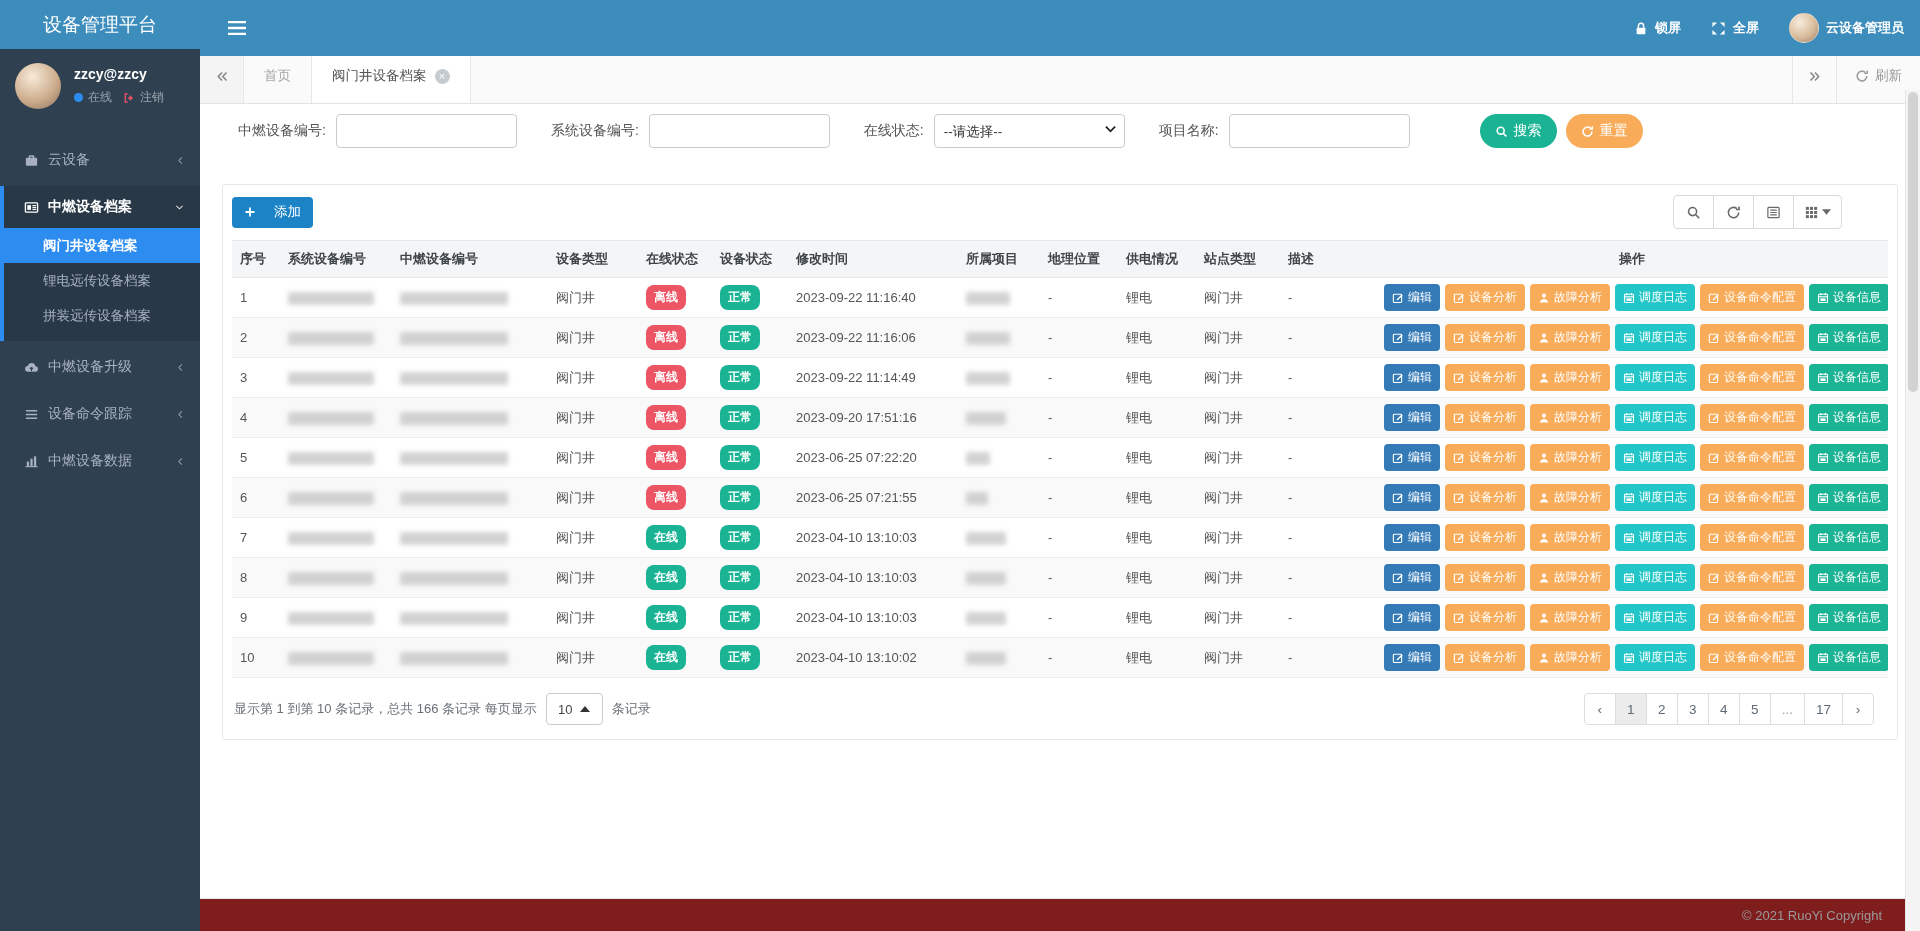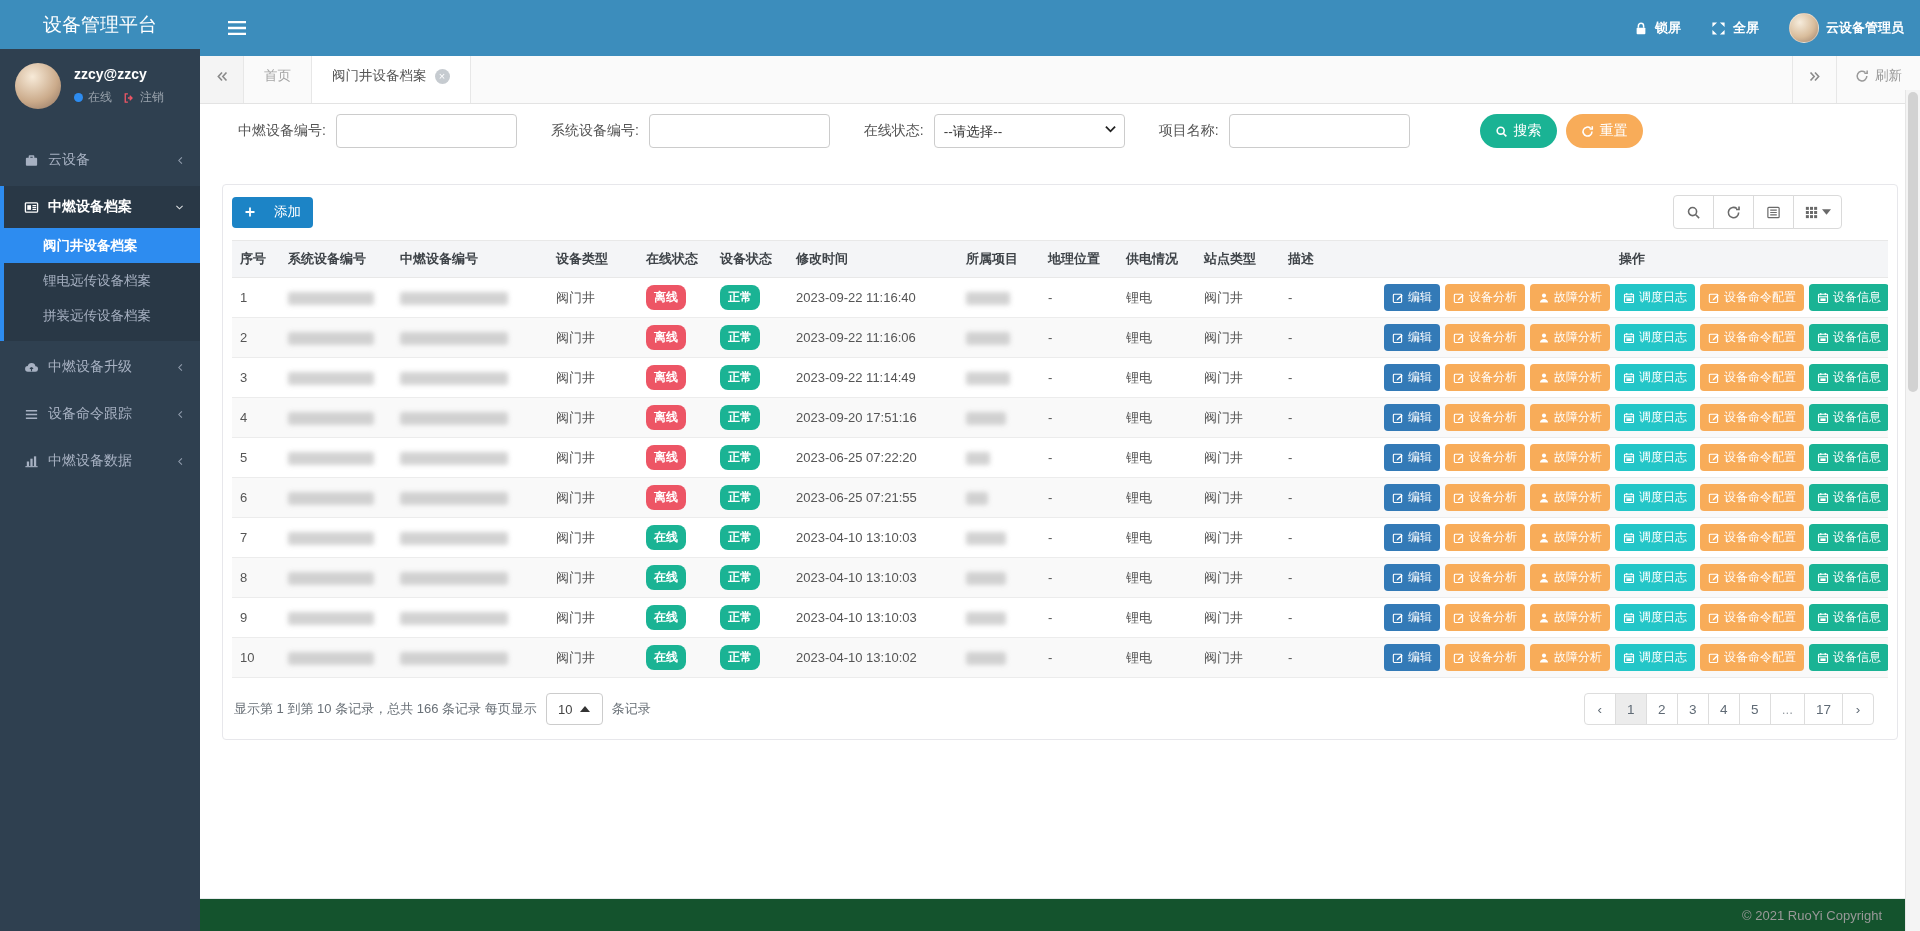--- a/index.html
+++ b/index.html
@@ -99,21 +99,21 @@
   .caret-up { width:0; height:0; border-left:5px solid transparent; border-right:5px solid transparent;
     border-bottom:6px solid #333; display:inline-block; }
   .pages { margin-left:auto; display:flex; margin-right:14px; }
   .page-btn { min-width:32px; height:32px; padding:0 11px; border:1px solid #ddd; background:#fff; color:#5f6a75;
     display:flex; align-items:center; justify-content:center; margin-left:-1px; font-size:13.5px; cursor:pointer; }
   .page-btn:first-child { border-radius:4px 0 0 4px; }
   .page-btn:last-child { border-radius:0 4px 4px 0; }
   .page-btn.active { background:#ececec; }
   .page-btn.ellipsis { color:#9aa0a6; cursor:default; }
 
-  .footer { position:absolute; left:0; right:0; bottom:0; height:33px; background:#14532d; border-top:1px solid #e7eaec;
+  .footer { position:absolute; left:0; right:0; bottom:0; height:33px; background:#7f1d1d; border-top:1px solid #e7eaec;
     color:#999; font-size:13px; display:flex; align-items:center; justify-content:flex-end; padding-right:38px; }
 
   .scrollstrip { position:absolute; right:0; top:90px; bottom:0; width:15px; background:#f4f4f4;
     border-left:1px solid #e6e6e6; z-index:6; }
   .scrollthumb { position:absolute; top:2px; right:2px; width:10px; height:300px; background:#d2d2d2; border-radius:6px; }
 </style>
 </head>
 <body>
 
 <div class="logo">

